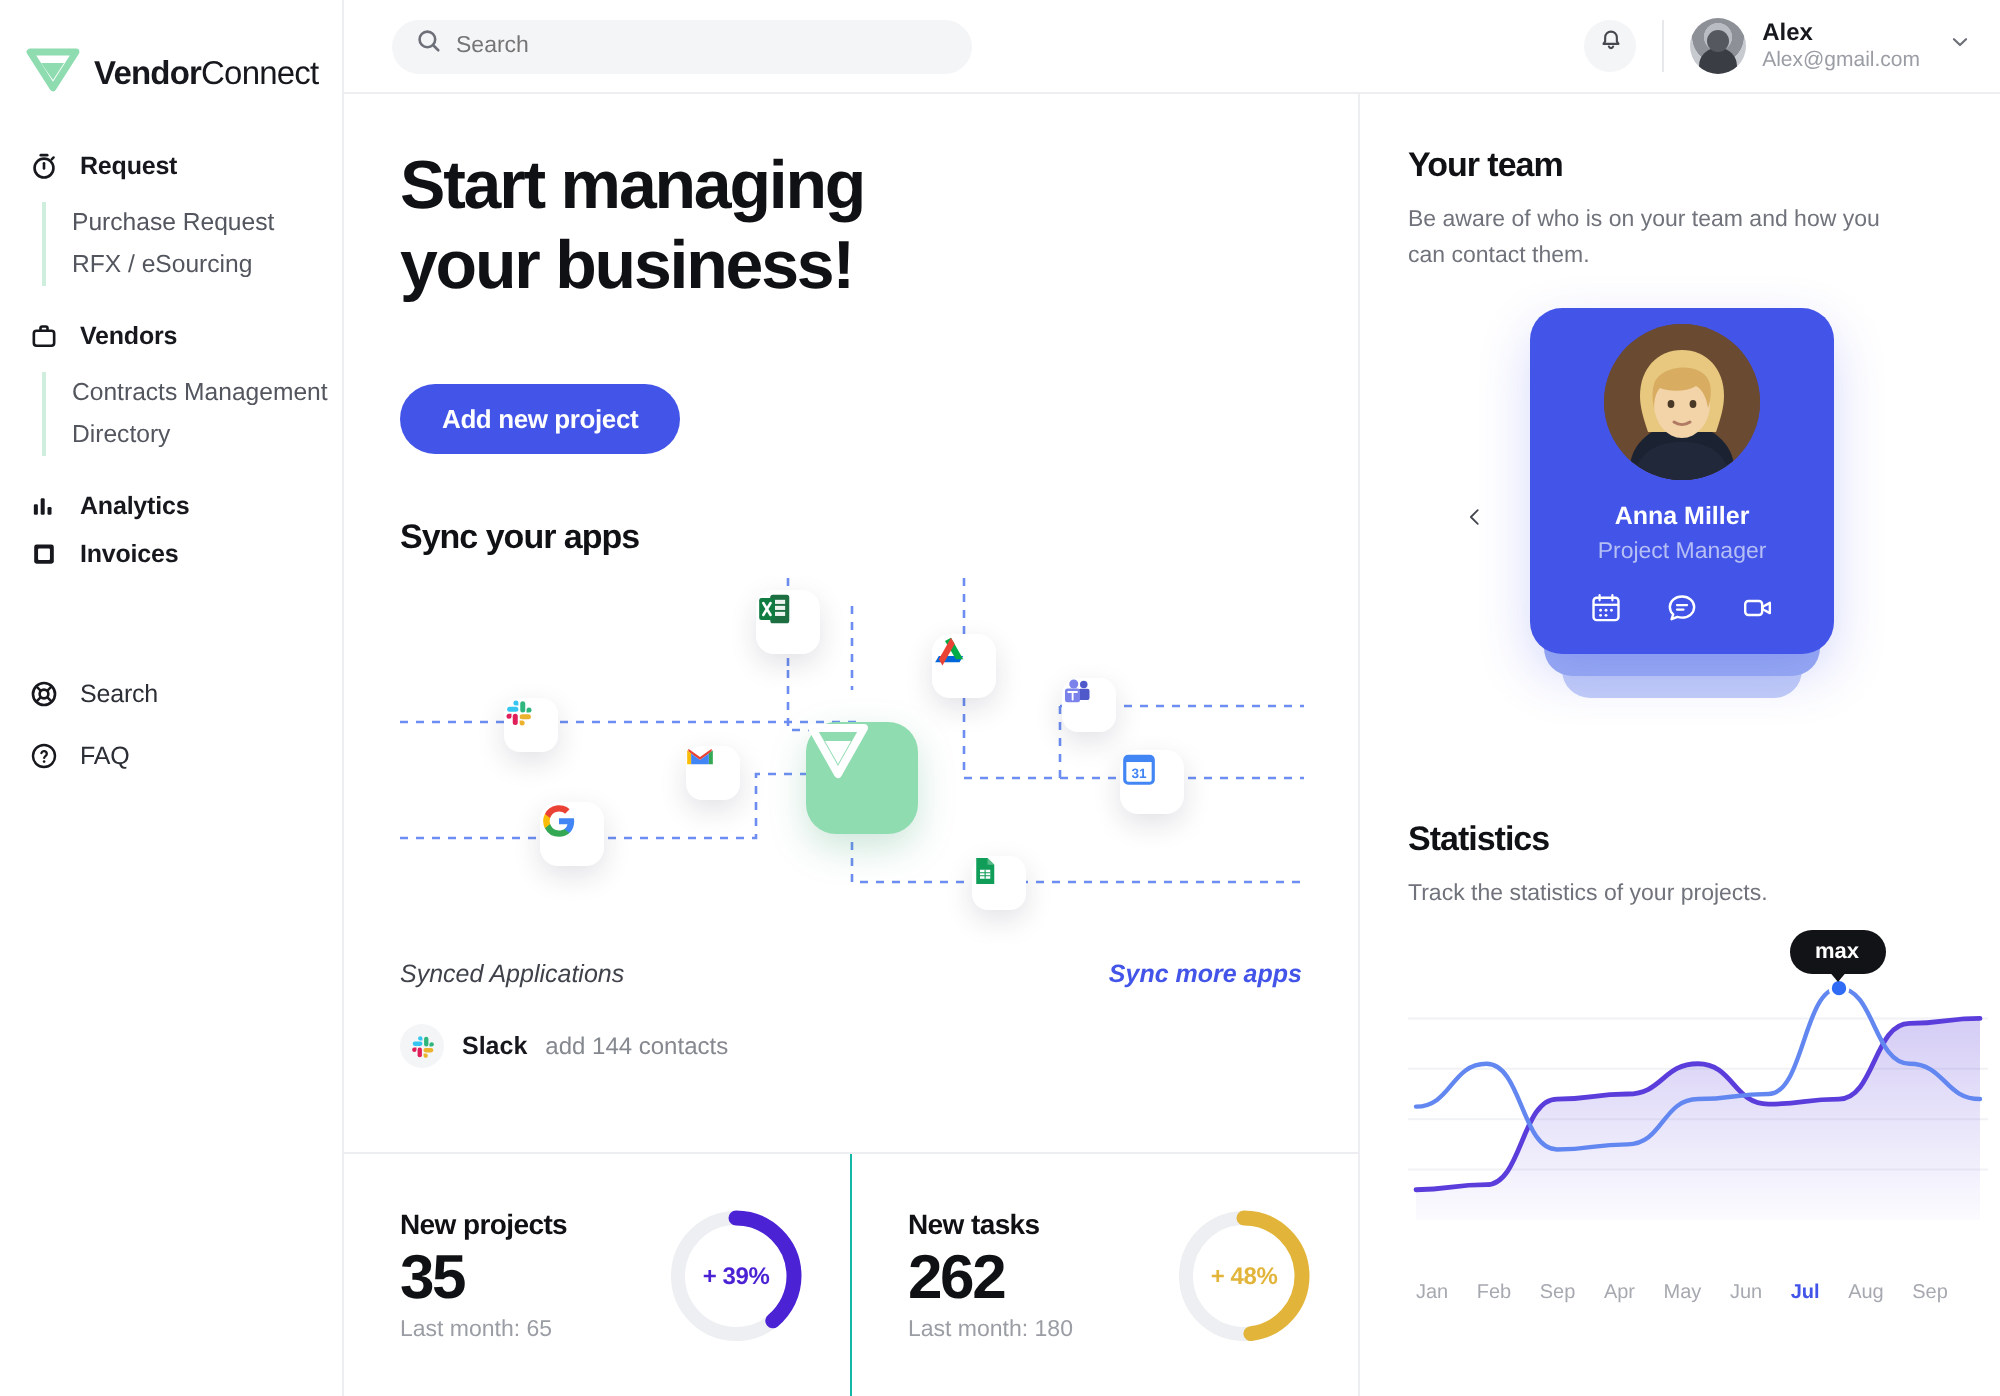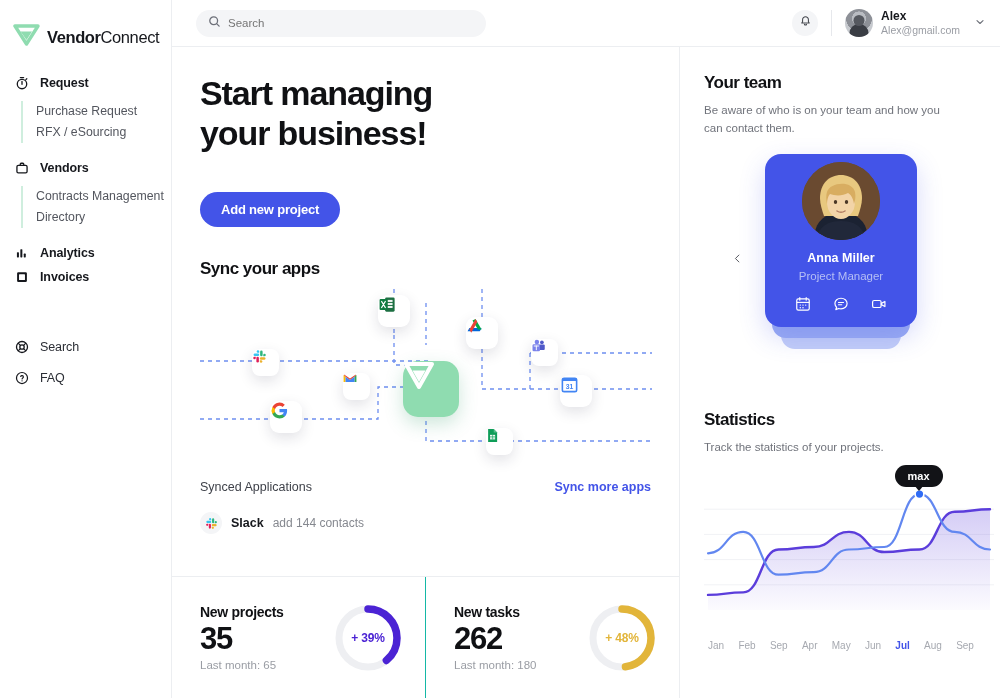--- a/index.html
+++ b/index.html
@@ -96,21 +96,21 @@
     cursor: pointer;
   }
   .node.sm { width: 27px; height: 27px; border-radius: 8px; }
   .node.md { width: 32px; height: 32px; }
   .node-hub {
     position: absolute; width: 56px; height: 56px; border-radius: 15px; background: #8fdcb0;
     display: flex; align-items: center; justify-content: center;
     box-shadow: 0 7px 18px rgba(60,160,110,.25);
   }
 
-  .synced-row { display: flex; align-items: flex-end; margin-top: 6px; }
+  .synced-row { display: flex; align-items: flex-end; margin-top: 6px; font-style: italic; }
   .synced-label { font-size: 12.5px; color: #3f424a; }
   .sync-link { margin-left: auto; font-size: 12.5px; font-weight: 700; color: #4354e8; cursor: pointer; }
   .slack-row { display: flex; align-items: center; gap: 9px; margin-top: 18px; }
   .slack-badge { width: 22px; height: 22px; border-radius: 50%; background: #f4f5f7; display: flex; align-items: center; justify-content: center; }
   .slack-name { font-size: 12.5px; font-weight: 700; color: #16181d; }
   .slack-sub { font-size: 12px; color: #85888f; }
 
   .stat-cards { display: flex; border-top: 1px solid #eceef1; height: 122px; min-height: 122px; }
   .stat-card { flex: 1; display: flex; align-items: center; padding: 0 22px 0 28px; position: relative; }
   .stat-card + .stat-card { border-left: 1px solid #14b8a6; }

